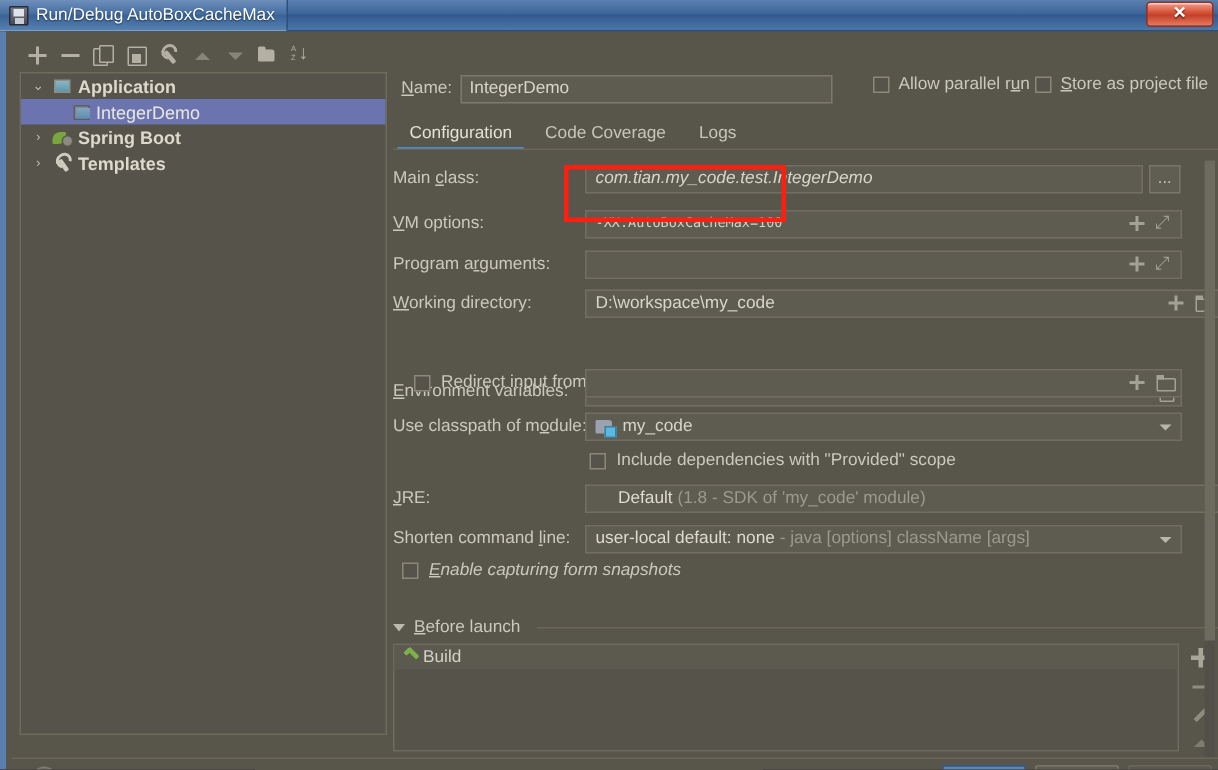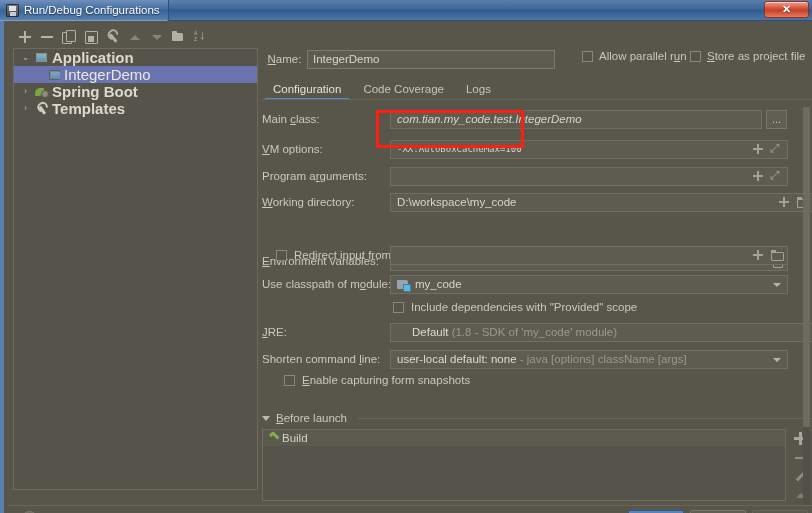--- a/index.html
+++ b/index.html
@@ -156,21 +156,21 @@
   }
   .tnode {
     height: 17px; display: flex; align-items: center; gap: 4px;
     padding-left: 4px; white-space: nowrap;
   }
   .tnode.sel { background: #6c74b0; }
   .arrow {
     width: 11px; text-align: center; color: #bdbaae; font-size: 9px; line-height: 1;
     flex: 0 0 auto;
   }
-  .tlabel { color: #d6d3c8; font-size: 15px; }
+  .tlabel { color: #d6d3c8; font-size: 12px; }
   .tnode.group > .tlabel { font-weight: bold; color: #ded9cc; }
   .tnode.sel .tlabel { color: #e9e7e0; }
 
   .ic-appbox {
     width: 13px; height: 11px; flex: 0 0 auto; position: relative;
     background: #8f8d84; border: 1px solid #56544c; border-radius: 1px;
   }
   .ic-appbox::before {
     content:""; position:absolute; left:1px; top:1px; width:9px; height:7px;
     background: linear-gradient(to bottom,#86b7c7,#5d97ad);
@@ -408,21 +408,21 @@
   }
 </style>
 </head>
 <body>
 
 <div id="app">
 
   <div id="titlebar">
     <div class="tb-left">
       <div class="app-icon"></div>
-      <span id="title-text">Run/Debug Configurations</span>
+      <span id="title-text">Run/Debug AutoBoxCacheMax</span>
     </div>
     <div id="close-btn">
       <span class="x">✕</span>
     </div>
   </div>
 
   <div id="body">
     <div id="left-strip"></div>
 
     <div id="content">
@@ -604,21 +604,21 @@
           <span class="lbl">Shorten command <u>l</u>ine:</span>
           <div class="fld" style="width:398px;">
             <span class="fval">
               <span class="strong">user-local default: none</span>
               <span class="muted">- java [options] className [args]</span>
             </span>
             <span class="dd-arrow"></span>
           </div>
         </div>
 
-        <div class="chk-row" style="left:22px; top:353px;">
+        <div class="chk-row" style="left:6px; top:353px;font-style:italic;">
           <span class="cb"></span>
           <span class="ctxt"><u>E</u>nable capturing form snapshots</span>
         </div>
 
         <div id="bl-header">
           <span class="tri"></span>
           <span class="bl-title"><u>B</u>efore launch</span>
           <span class="rule"></span>
         </div>
 

